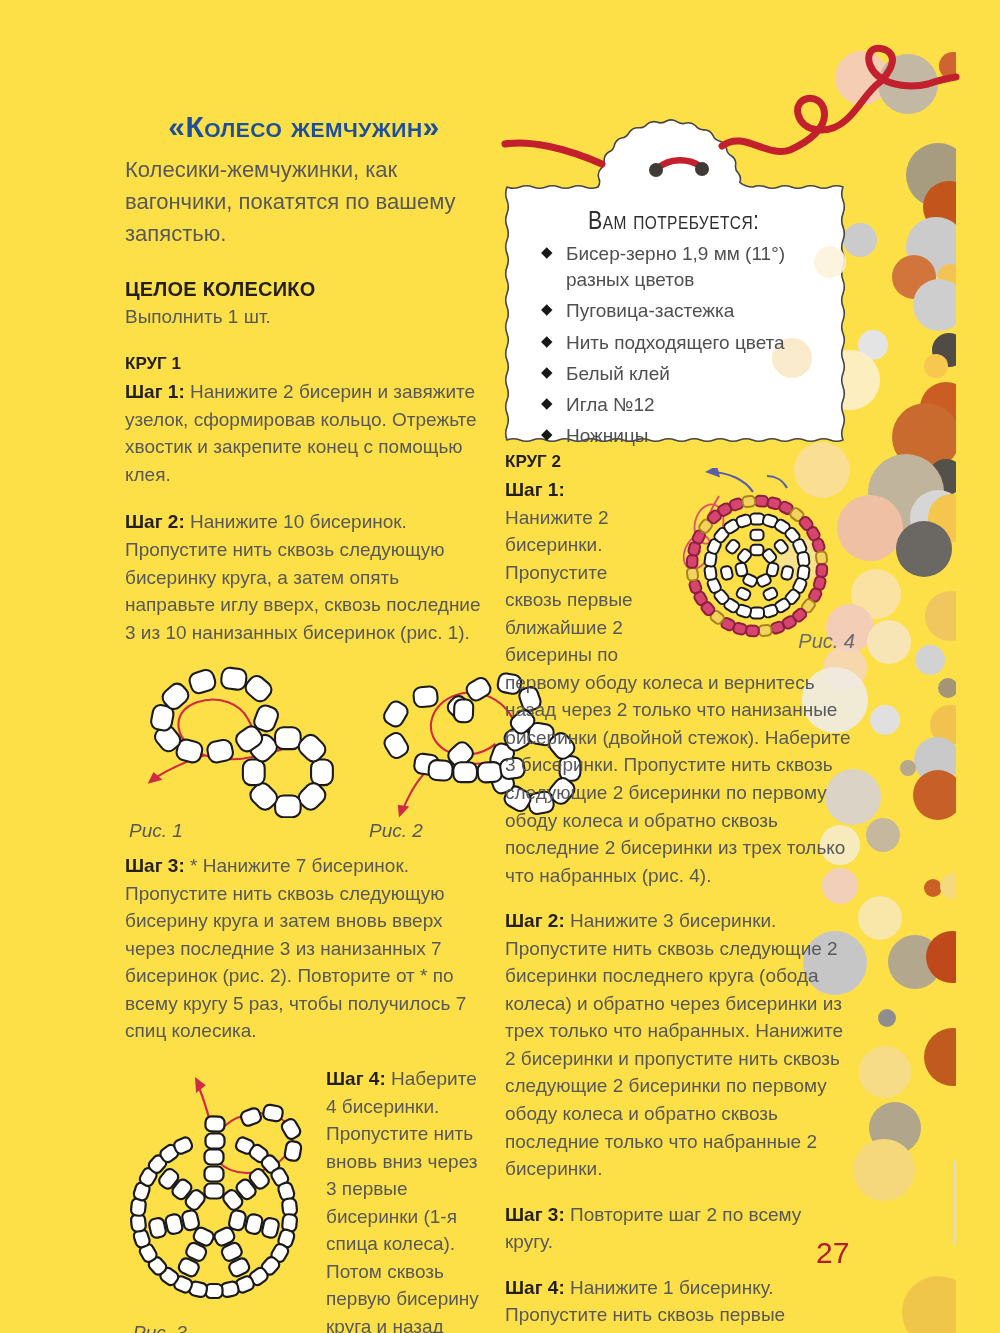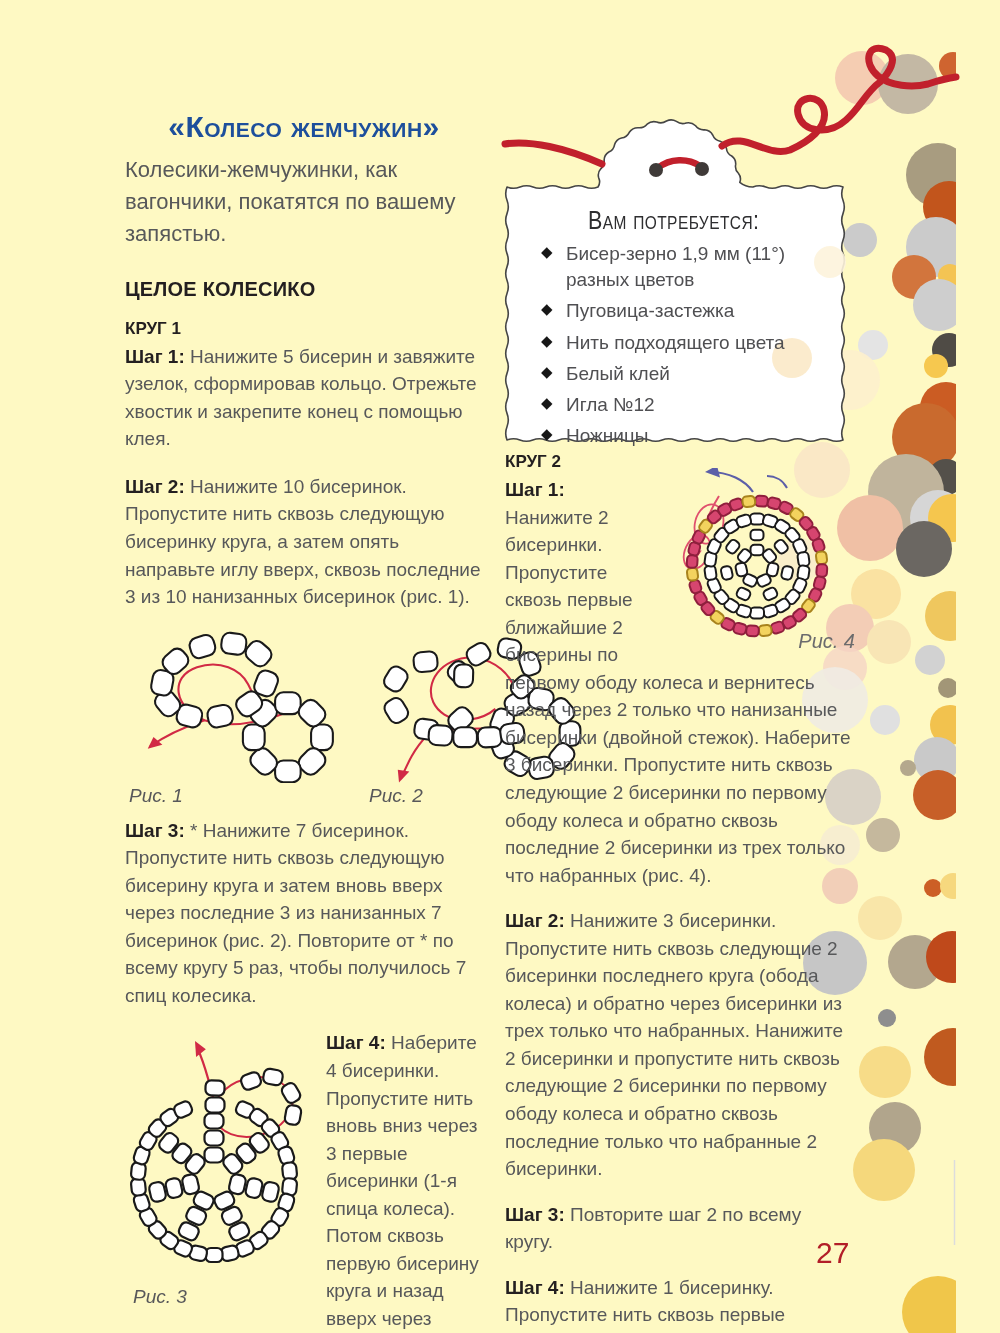--- a/index.html
+++ b/index.html
@@ -1,16 +1,16 @@
 <!DOCTYPE html>
 <html><head>
 <meta charset="utf-8">
 <style>
   html,body{margin:0;padding:0;background:#fff;}
-  .page{position:relative;width:1000px;height:1333px;background:#fef9c3;overflow:hidden;
+  .page{position:relative;width:1000px;height:1333px;background:#fde047;overflow:hidden;
         font-family:"Liberation Sans",sans-serif;color:#57585a;}
   #decor{position:absolute;left:0;top:0;width:1000px;height:1333px;z-index:1;pointer-events:none;}
   .col{position:absolute;z-index:2;}
   .left-col{left:125px;top:110px;width:358px;}
   .page-title{margin:0 0 10px;text-align:center;color:#1d4f9c;font-size:30px;font-weight:700;
               font-variant:small-caps;letter-spacing:.5px;}
   .intro{margin:0 0 14px;font-size:22px;line-height:1.45;}
   .sub-heading{margin:28px 0 2px;color:#231f20;font-size:20px;font-weight:700;letter-spacing:.2px;}
   .note{margin:0 0 24px;font-size:19px;line-height:1.45;}
   .krug-heading{margin:18px 0 4px;color:#231f20;font-size:17px;font-weight:700;}
@@ -111,23 +111,24 @@
       <circle cx="656" cy="170" r="7" fill="#3f3a38"></circle>
       <circle cx="702" cy="169" r="7" fill="#3f3a38"></circle>
       <line x1="954.5" y1="1160" x2="954.5" y2="1245" stroke="#dcdcdc" stroke-width="1.5"></line>
     </svg>
 
   <div class="col left-col">
     <h1 class="page-title">«Колесо жемчужин»</h1>
     <p class="intro">Колесики-жемчужинки, как вагончики, покатятся по вашему запястью.</p>
 
     <h2 class="sub-heading">ЦЕЛОЕ КОЛЕСИКО</h2>
+    <p class="note">Выполнить 1 шт.</p>
 
     <h2 class="krug-heading">КРУГ 1</h2>
-    <p class="step"><b>Шаг 1:</b> <span>Нанижите 5 бисерин и завяжите узелок, сформировав кольцо. Отрежьте хвостик и закрепите конец с помощью клея.</span></p>
+    <p class="step"><b>Шаг 1:</b> <span>Нанижите 2 бисерин и завяжите узелок, сформировав кольцо. Отрежьте хвостик и закрепите конец с помощью клея.</span></p>
     <p class="step"><b>Шаг 2:</b> <span>Нанижите 10 бисеринок. Пропустите нить сквозь следующую бисеринку круга, а затем опять направьте иглу вверх, сквозь последние 3 из 10 нанизанных бисеринок (рис. 1).</span></p>
 
     <div class="figrow">
       <div class="figbox">
         <svg id="fig1" width="232" height="152" viewBox="0 0 245 160">
             <path d="M170,86 C138,98 108,102 84,94 C52,82 46,48 76,38 C100,30 122,40 130,56 C136,68 140,76 144,84" fill="none" stroke="#d12a45" stroke-width="2.2"></path>
             <path d="M84,94 C60,102 40,112 26,122" fill="none" stroke="#d12a45" stroke-width="2.2"></path>
             <path d="M0,0 L-15,-5.5 L-12,6.5 Z" transform="translate(24,124) rotate(145)" fill="#d12a45"></path>
             <rect x="-13.5" y="-11.5" width="27" height="23" rx="8.74" transform="translate(208.0,112.0) rotate(90.0)" fill="#fff" stroke="#1a1a1a" stroke-width="2.2"></rect>
             <rect x="-13.5" y="-11.5" width="27" height="23" rx="8.74" transform="translate(197.5,137.5) rotate(135.0)" fill="#fff" stroke="#1a1a1a" stroke-width="2.2"></rect>

